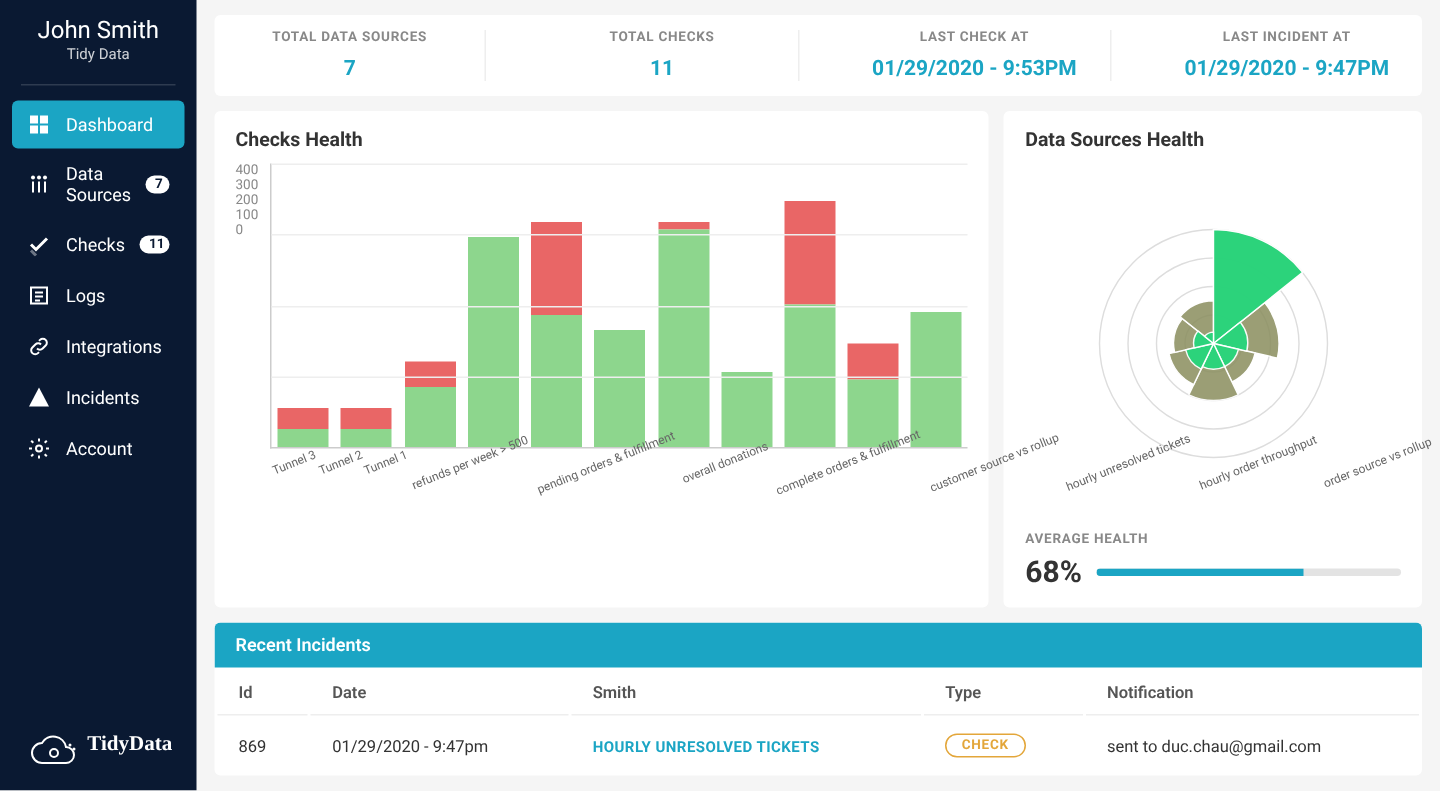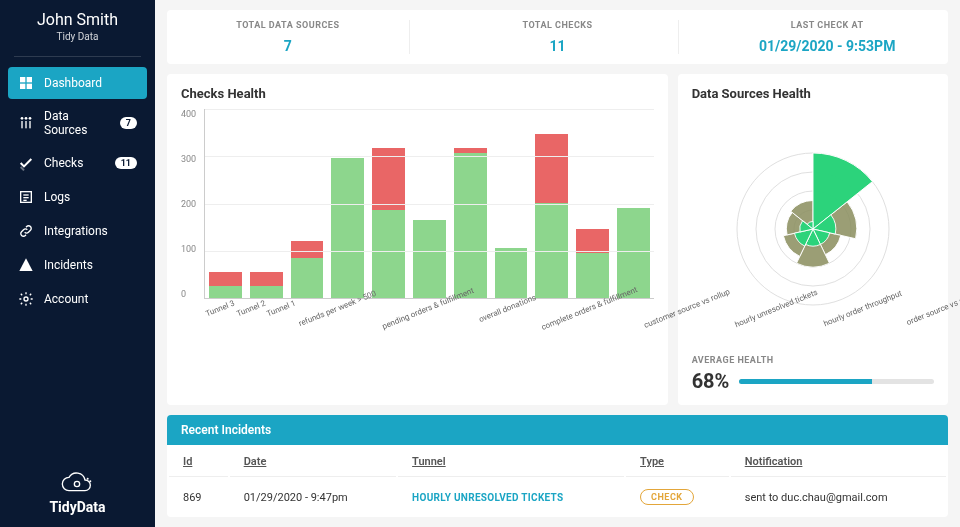--- a/index.html
+++ b/index.html
@@ -1,67 +1,67 @@
 <!DOCTYPE html>
 <html><head>
 <meta charset="utf-8">
 <style>
 * { margin: 0; padding: 0; box-sizing: border-box; }
 body { font-family: -apple-system, BlinkMacSystemFont, "Segoe UI", Roboto, Arial, sans-serif; background: #f5f5f5; width: 960px; height: 527px; overflow: hidden; }
 .app { display: flex; width: 100%; height: 100%; }
-.sidebar { width: 155px; background: #0a1932; color: #fff; display: flex; flex-direction: column; }
+.sidebar { width: 131px; background: #0a1932; color: #fff; display: flex; flex-direction: column; }
 .sidebar-header { padding: 10px 14px 8px; }
 .user-name { font-size: 16px; font-weight: 400; text-align: center; }
 .org-name { font-size: 10px; text-align: center; opacity: 0.8; margin-top: 2px; }
 .sidebar-divider { border: none; border-top: 1px solid rgba(255,255,255,0.15); margin: 6px 14px; }
 .nav { display: flex; flex-direction: column; gap: 2px; padding: 4px 8px; }
 .nav-item { display: flex; align-items: center; gap: 10px; padding: 8px 10px; font-size: 12px; border-radius: 4px; cursor: pointer; }
 .nav-item.active { background: #1ba5c4; }
 .nav-item .icon { width: 16px; height: 16px; display: inline-flex; align-items: center; justify-content: center; }
 .nav-item .icon svg { width: 16px; height: 16px; fill: #fff; }
 .nav-item .label { flex: 1; }
 .badge { background: #fff; color: #0a1932; border-radius: 10px; font-size: 9px; font-weight: 700; padding: 1px 6px; min-width: 16px; text-align: center; }
 .sidebar-footer { margin-top: auto; display: flex; flex-direction: column; align-items: center; padding: 12px; }
-.logo { display: flex; flex-direction: column; align-items: center; gap: 2px; }
+.logo { display: flex; align-items: flex-start; gap: 2px; font-family: Liberation Serif, serif; }
 .logo svg { width: 40px; height: 26px; }
 .logo-text { font-size: 14px; font-weight: 700; }
 .main { flex: 1; padding: 10px 12px; overflow: hidden; display: flex; flex-direction: column; gap: 10px; }
 .kpi-row { background: #fff; border-radius: 4px; display: flex; padding: 10px 0; gap: 27px; }
 .kpi { flex: 1; text-align: center; border-right: 1px solid #eee; }
 .kpi:last-child { border-right: none; }
 .kpi-title { font-size: 9px; letter-spacing: 0.5px; color: #888; font-weight: 700; }
 .kpi-value { font-size: 14px; font-weight: 700; color: #1ba5c4; margin-top: 8px; }
 .charts-row { display: flex; gap: 10px; flex: 1; min-height: 0; }
 .card { background: #fff; border-radius: 4px; padding: 12px 14px; display: flex; flex-direction: column; }
 .card-title { font-size: 13px; font-weight: 700; color: #333; margin-bottom: 8px; }
 .card-checks { flex: 1.95; }
 .card-sources { flex: 1; }
 .barchart { flex: 1; position: relative; display: flex; }
-.y-axis { display: flex; flex-direction: column; justify-content: space-between; font-size: 9px; color: #888; padding-right: 8px; height: 190px; }
+.y-axis { display: flex; flex-direction: column; justify-content: flex-start; font-size: 9px; color: #888; padding-right: 8px; height: 190px; }
 .plot { flex: 1; position: relative; height: 190px; border-left: 1px solid #ccc; border-bottom: 1px solid #ccc; }
 .grid-line { position: absolute; left: 0; right: 0; border-top: 1px solid #eee; }
 .bars { position: absolute; inset: 0; display: flex; align-items: flex-end; }
 .bar-group { flex: 1; display: flex; flex-direction: column; align-items: center; justify-content: flex-end; height: 100%; padding: 0 4px; }
 .bar-stack { width: 100%; max-width: 34px; display: flex; flex-direction: column; justify-content: flex-end; }
 .seg-red { background: #e96666; }
 .seg-green { background: #8dd68d; }
 .x-labels { position: absolute; top: 100%; left: 0; right: 0; display: flex; height: 70px; }
 .x-label { flex: 1; font-size: 8px; color: #666; text-align: center; padding-top: 6px; }
 .x-label span { display: inline-block; transform: rotate(-22deg); transform-origin: center; white-space: nowrap; }
 .polar-wrap { flex: 1; display: flex; align-items: center; justify-content: center; }
 .avg-health { margin-top: 6px; }
 .avg-title { font-size: 9px; letter-spacing: 0.5px; color: #888; font-weight: 700; }
 .avg-row { display: flex; align-items: center; gap: 10px; margin-top: 4px; }
 .avg-value { font-size: 20px; font-weight: 700; color: #333; }
 .progress { flex: 1; height: 5px; background: #e3e3e3; border-radius: 3px; overflow: hidden; }
 .progress-bar { height: 100%; background: #1ba5c4; }
 .incidents-card { background: #fff; border-radius: 4px; overflow: hidden; }
 .incidents-header { background: #1ba5c4; color: #fff; padding: 8px 14px; font-size: 12px; font-weight: 600; }
 .table { width: 100%; font-size: 11px; }
-.table th { text-align: left; font-weight: 600; color: #555; padding: 8px 14px; border-bottom: 1px solid #eee; text-decoration: underline; }
+.table th { text-align: left; font-weight: 600; color: #555; padding: 8px 14px; border-bottom: 1px solid #eee; }
 .table td { padding: 10px 14px; color: #333; }
 .check-link { color: #1ba5c4; font-weight: 700; font-size: 10px; letter-spacing: 0.3px; }
 .pill { display: inline-block; border: 1px solid #e3a63a; color: #e3a63a; border-radius: 12px; padding: 2px 10px; font-size: 9px; font-weight: 700; letter-spacing: 0.5px; }
 </style>
 </head>
 <body>
 
 <div class="app">
   <aside class="sidebar">
     <div class="sidebar-header">
@@ -161,20 +161,24 @@
         <div class="kpi-title">TOTAL DATA SOURCES</div>
         <div class="kpi-value">7</div>
       </div>
       <div class="kpi">
         <div class="kpi-title">TOTAL CHECKS</div>
         <div class="kpi-value">11</div>
       </div>
       <div class="kpi">
         <div class="kpi-title">LAST CHECK AT</div>
         <div class="kpi-value">01/29/2020 - 9:53PM</div>
+      </div>
+      <div class="kpi">
+        <div class="kpi-title">LAST INCIDENT AT</div>
+        <div class="kpi-value">01/29/2020 - 9:47PM</div>
       </div>
     </div>
 
     <div class="charts-row">
       <div class="card card-checks">
         <div class="card-title">Checks Health</div>
         <div class="barchart">
           <div class="y-axis" id="y-axis">
               <span>400</span>
               <span>300</span>
@@ -305,21 +309,21 @@
       </div>
     </div>
 
     <div class="incidents-card">
       <div class="incidents-header">Recent Incidents</div>
       <table class="table">
         <thead>
             <tr>
           <th>Id</th>
           <th>Date</th>
-          <th>Tunnel</th>
+          <th>Smith</th>
           <th>Type</th>
           <th>Notification</th>
         </tr>
           </thead>
         <tbody>
             <tr>
           <td>869</td>
           <td>01/29/2020 - 9:47pm</td>
           <td><span class="check-link">HOURLY UNRESOLVED TICKETS</span></td>
           <td><span class="pill">CHECK</span></td>

